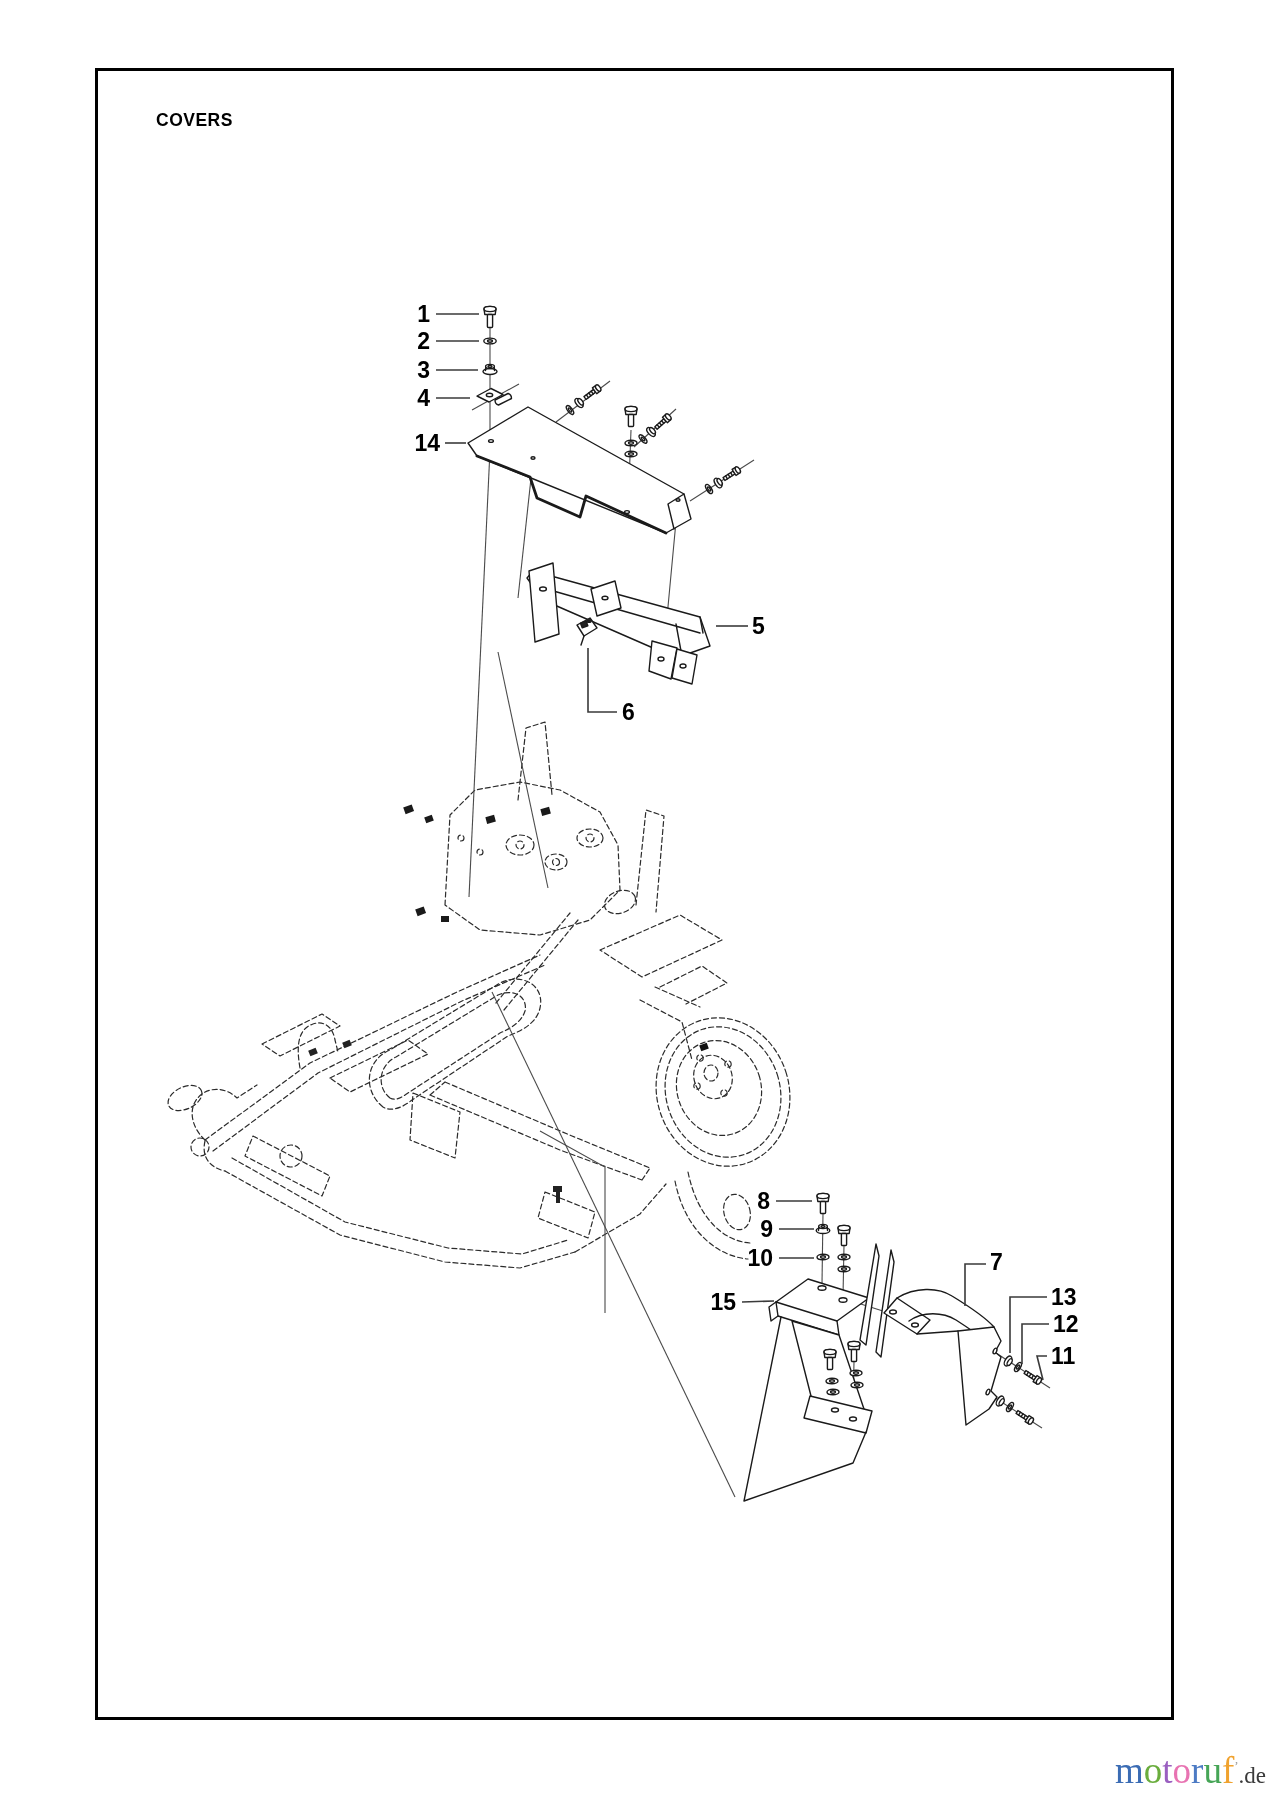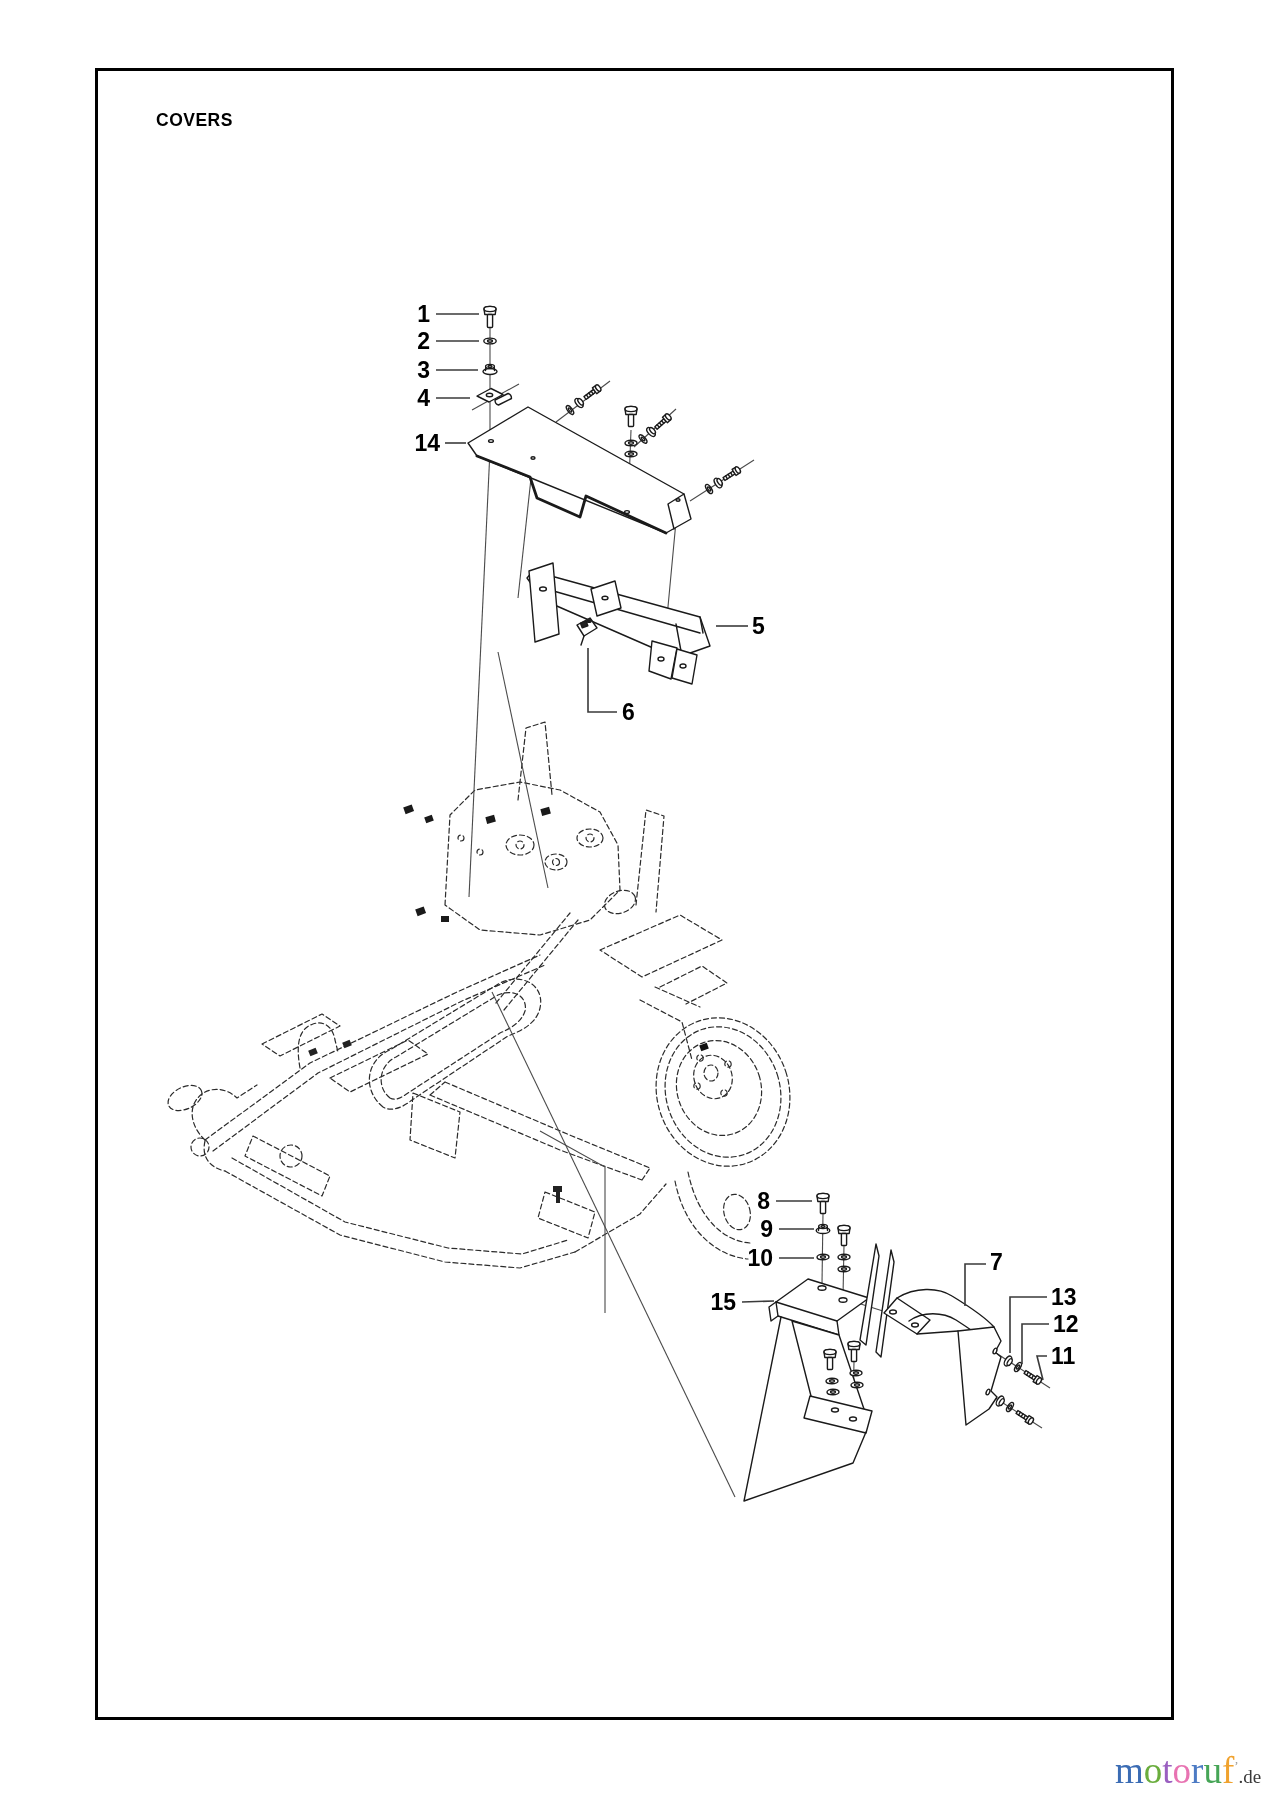--- a/index.html
+++ b/index.html
@@ -16,21 +16,21 @@
   .hw .thick{fill:none;stroke-width:2.8;}
   .leaders path, .leaders polyline{stroke:#4a4a4a;stroke-width:1.1;fill:none;}
   .machine path,.machine ellipse,.machine circle{stroke:#2b2b2b;fill:none;stroke-width:1.2;
       stroke-dasharray:5,3;stroke-linejoin:round;stroke-linecap:round;}
   .machine .solidfill{stroke:none;stroke-dasharray:none;}
   .callouts text{font-family:"Liberation Sans",sans-serif;font-weight:bold;font-size:23px;fill:#000;}
   .callouts polyline{fill:none;stroke:#3a3a3a;stroke-width:1.6;}
   
   .watermark{position:absolute;left:1115px;top:1752px;font-family:"Liberation Serif",serif;
              font-size:37px;line-height:1;white-space:nowrap;}
-  .watermark .suffix{font-size:19px;}
+  .watermark .suffix{font-size:23px;}
   .watermark .tick{font-size:13px;color:#999;vertical-align:super;}
 </style>
 </head>
 <body>
 
 <div class="page">
   <div class="frame"></div>
   <div class="page-title">COVERS</div>
 
   <svg class="diagram" width="1284" height="1800" viewBox="0 0 1284 1800">

